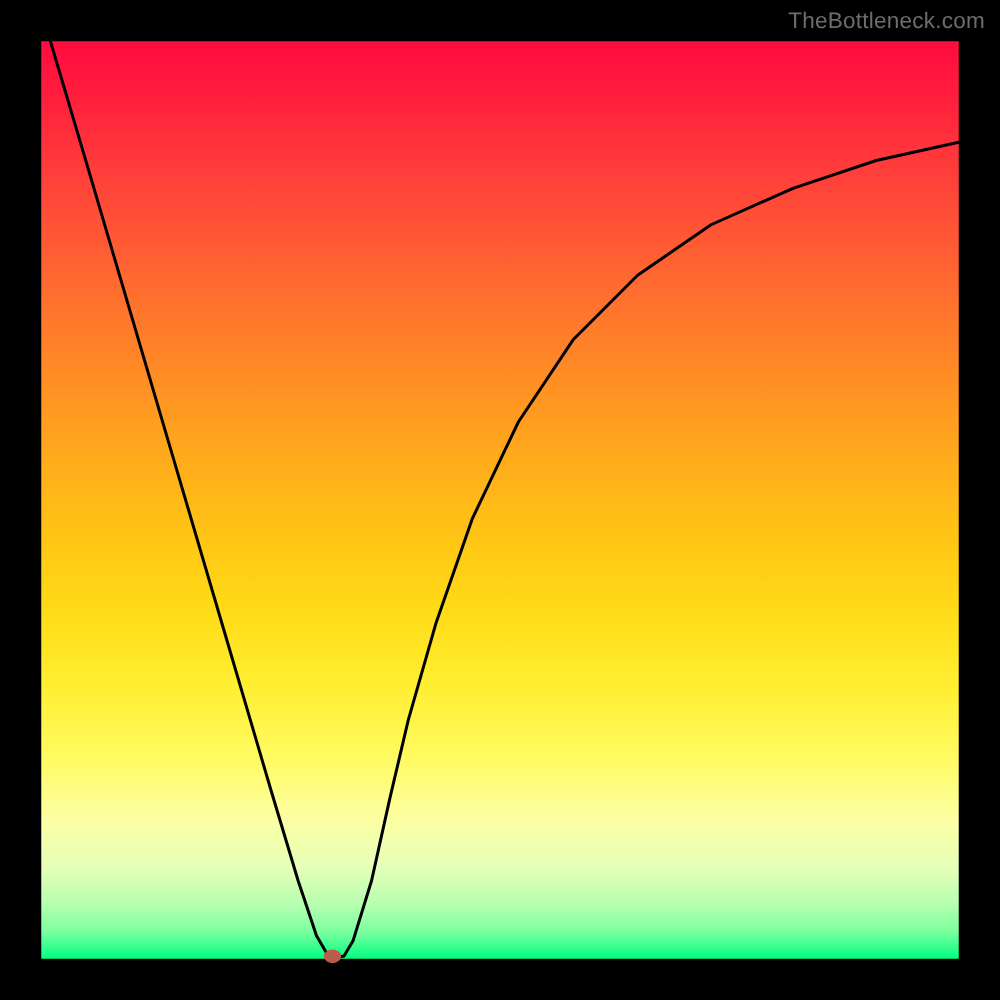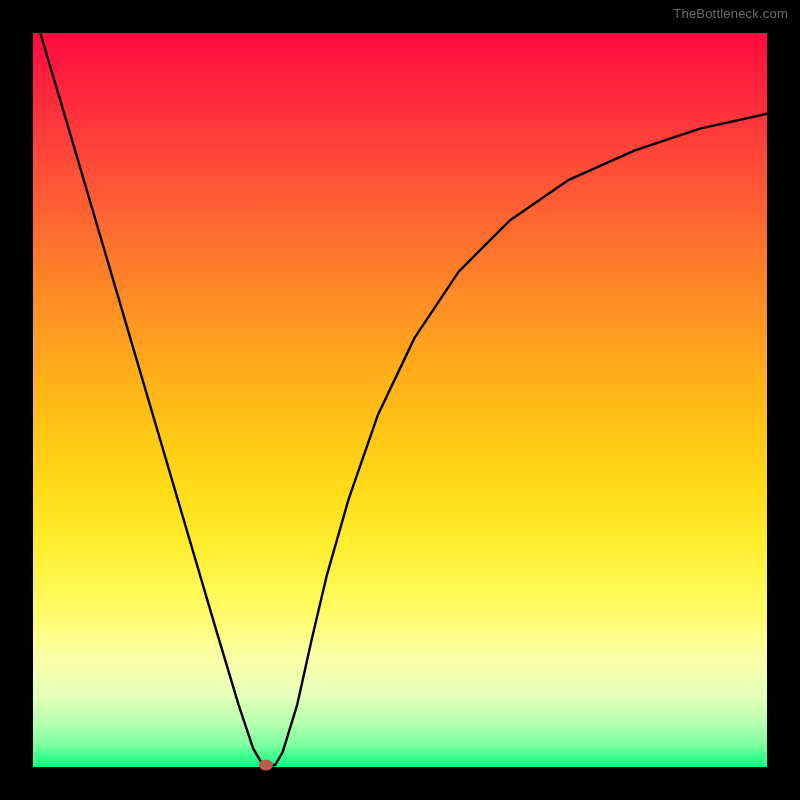--- a/index.html
+++ b/index.html
@@ -43,21 +43,21 @@
       #7cffa0 97%,
       #2bff8c 99%,
       #00ff80 100%
     );
   }
   .watermark {
     position: absolute;
     top: 6px;
     right: 12px;
     color: #6d6d6d;
-    font-size: 13px;
+    font-size: 18px;
     font-weight: 400;
     letter-spacing: 0.2px;
   }
   svg.curve {
     position: absolute;
     left: 0;
     top: 0;
     width: 734px;
     height: 734px;
     overflow: visible;

